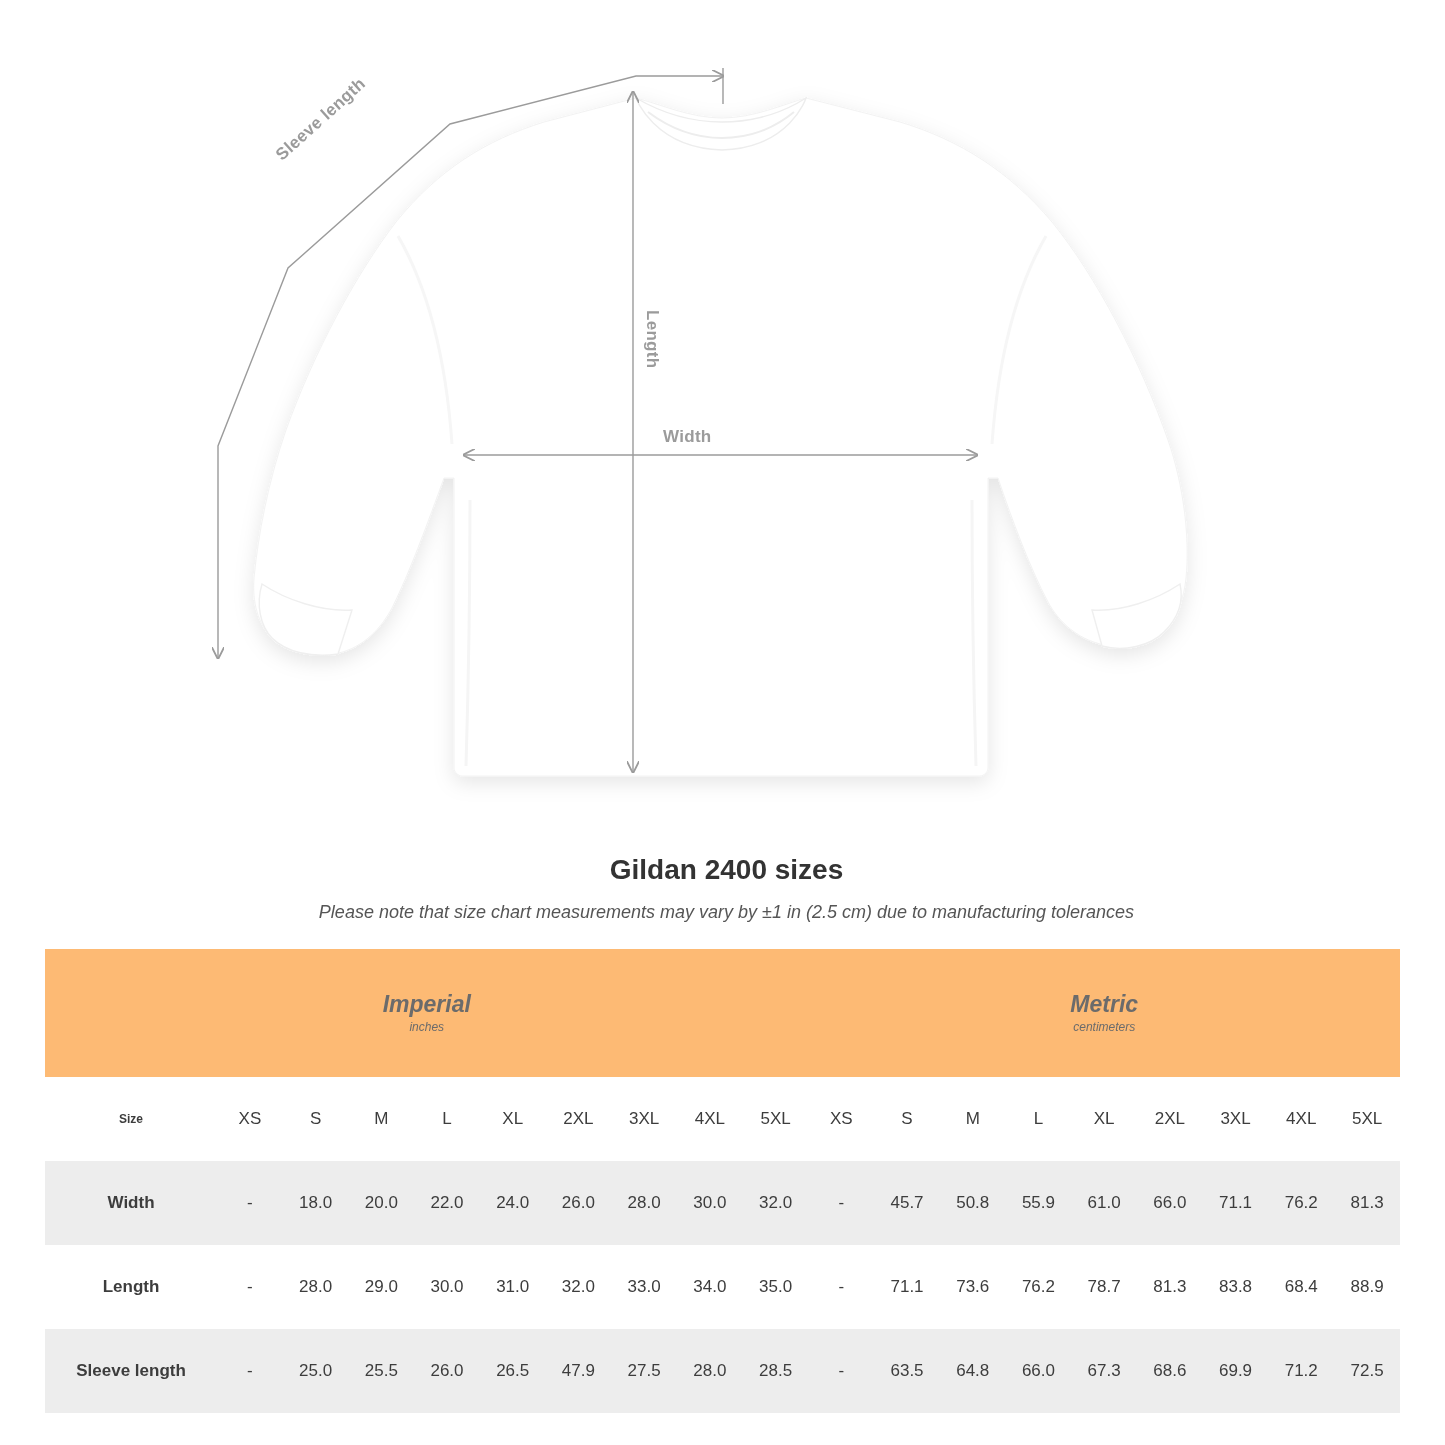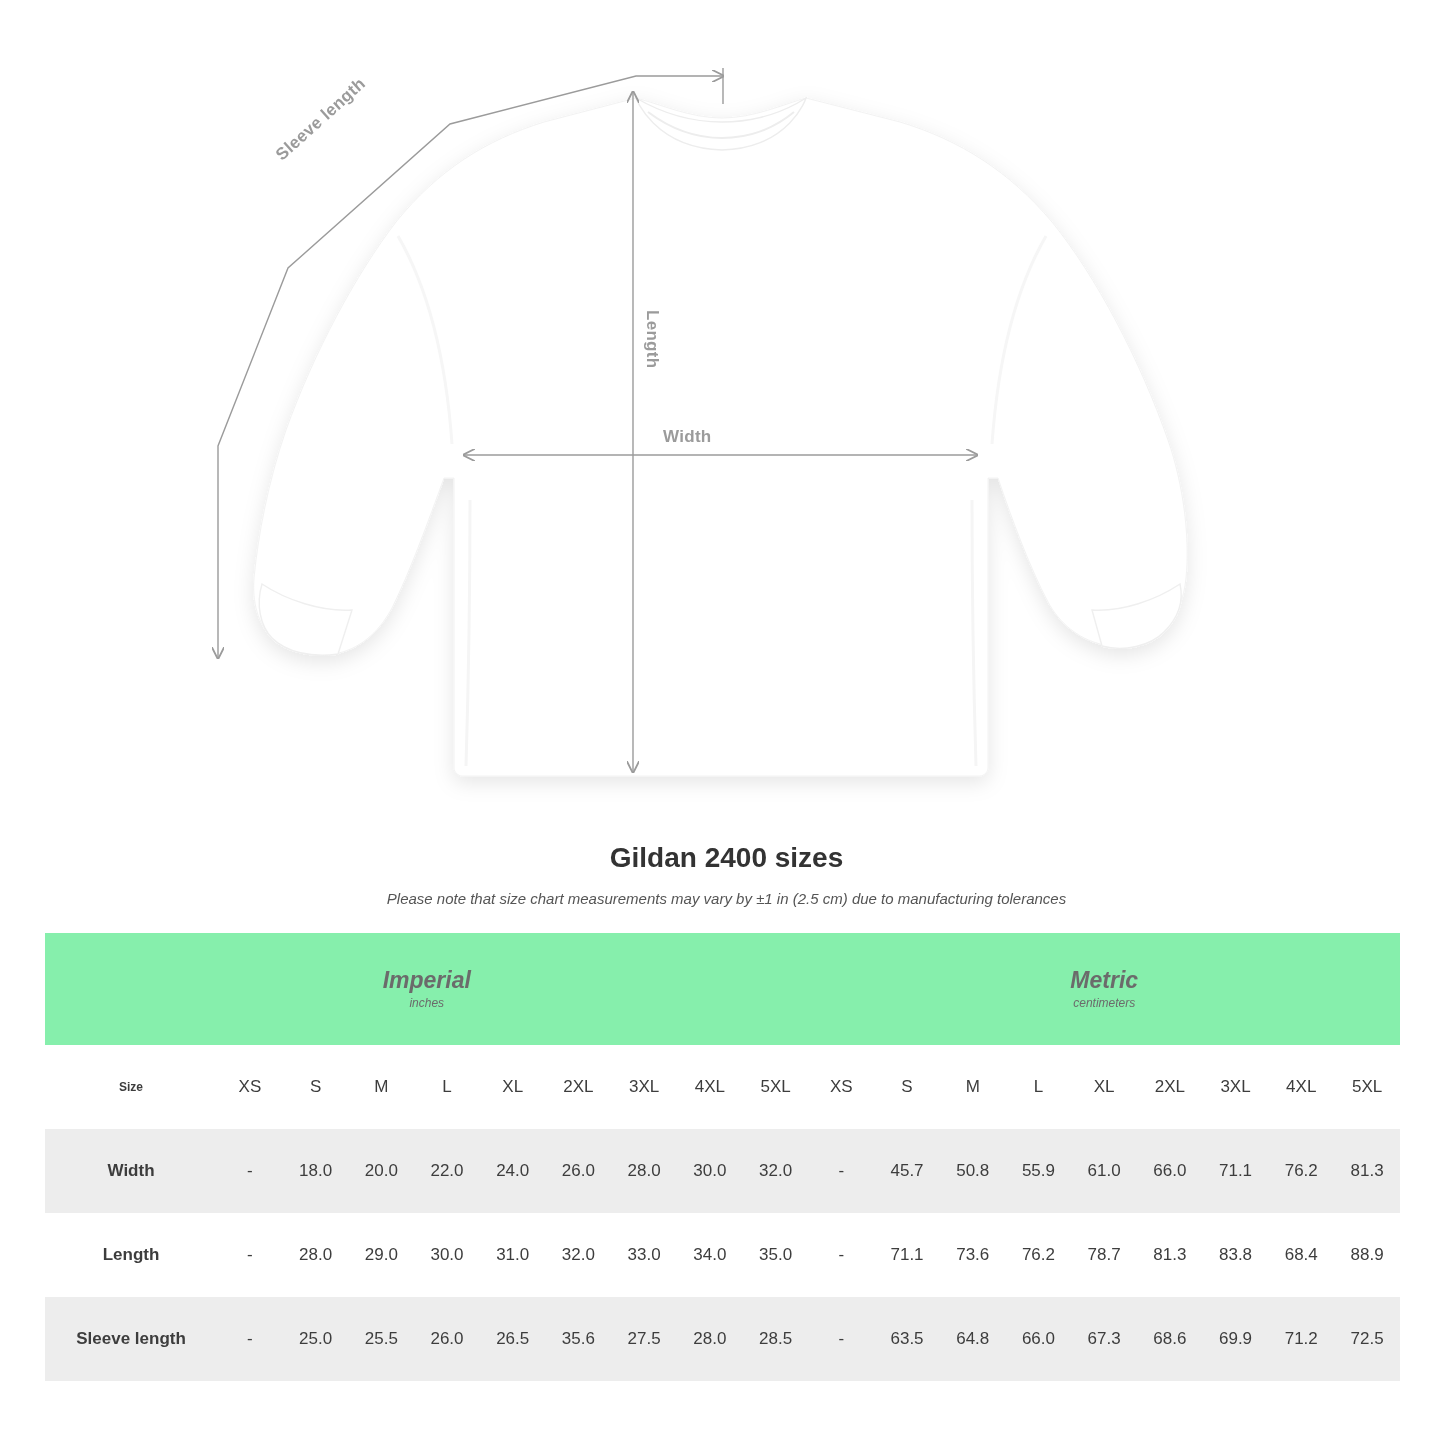--- a/index.html
+++ b/index.html
@@ -50,31 +50,31 @@
     writing-mode: vertical-rl;
   }
   .lbl-width {
     left: 663px;
     top: 427px;
   }
 
   
   .title-block {
     text-align: center;
-    margin-top: 12px;
+    margin-top: 24px;
     padding-left: 8px;
   }
   .chart-title {
     font-size: 28px;
     font-weight: bold;
     color: #333333;
     margin: 0 0 16px 0;
   }
   .chart-note {
-    font-size: 15px;
+    font-size: 18px;
     font-style: italic;
     color: #555555;
     margin: 0;
   }
 
   
   .table-wrap {
     margin: 26px 45px 0 45px;
   }
   table.size-table {
@@ -85,22 +85,22 @@
   table.size-table td,
   table.size-table th {
     text-align: center;
     vertical-align: middle;
     font-size: 17px;
     color: #3d3d3d;
     border: 0;
     padding: 0;
   }
   .unit-row td {
-    height: 112px;
-    background: #86efac;
+    height: 128px;
+    background: #fdba74;
   }
   .unit-title {
     font-size: 23px;
     font-style: italic;
     font-weight: bold;
     color: #6b6b6b;
     line-height: 1.25;
   }
   .unit-sub {
     font-size: 12px;
@@ -318,21 +318,21 @@
           <td>88.9</td>
         </tr>
 
         <tr class="data-row row-c">
           <td class="rowlabel">Sleeve length</td>
           <td>-</td>
           <td>25.0</td>
           <td>25.5</td>
           <td>26.0</td>
           <td>26.5</td>
-          <td>35.6</td>
+          <td>47.9</td>
           <td>27.5</td>
           <td>28.0</td>
           <td>28.5</td>
           <td>-</td>
           <td>63.5</td>
           <td>64.8</td>
           <td>66.0</td>
           <td>67.3</td>
           <td>68.6</td>
           <td>69.9</td>

